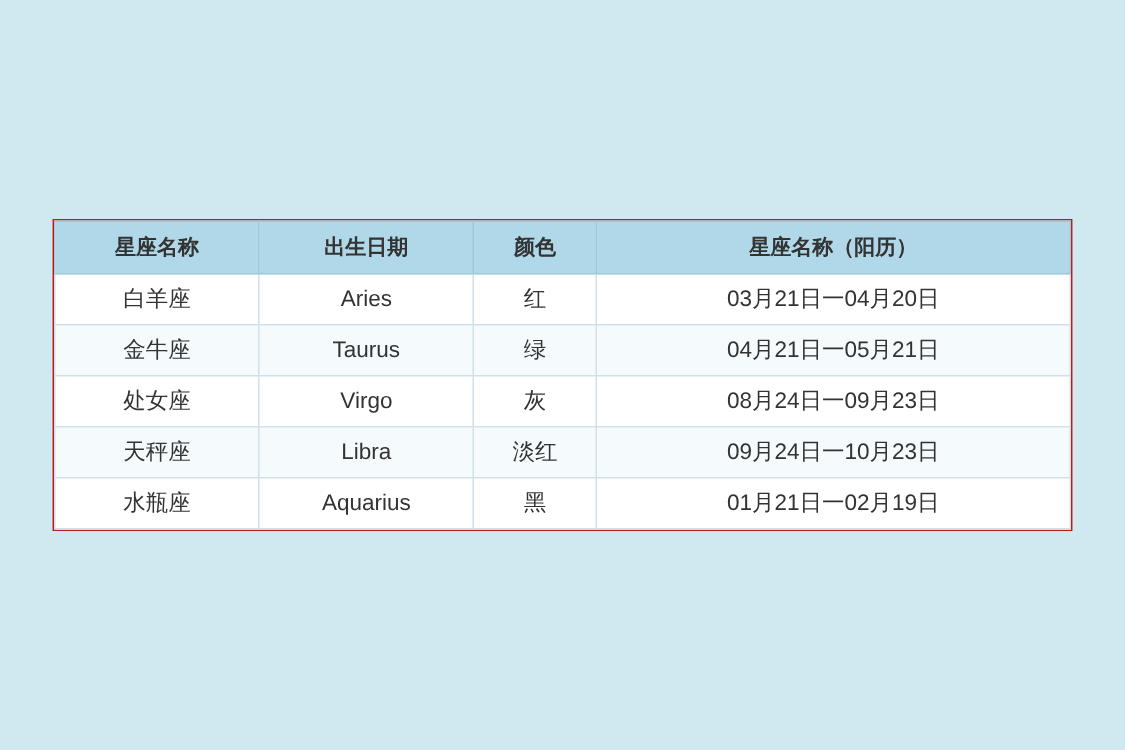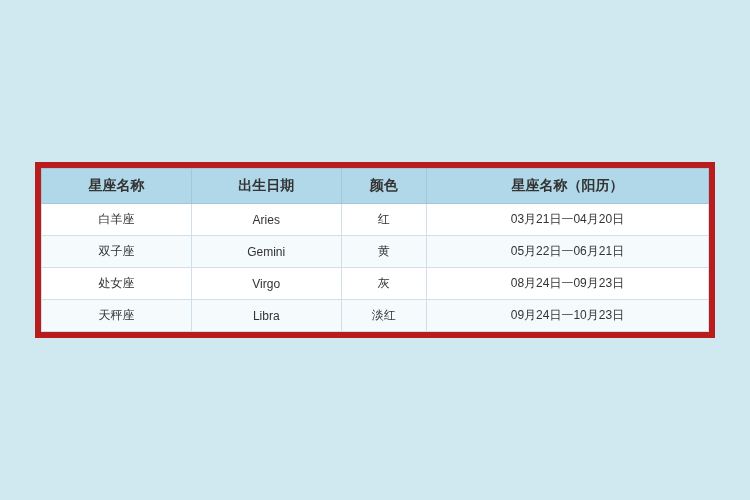--- a/index.html
+++ b/index.html
@@ -14,21 +14,21 @@
       background-color: #d0e8f0;
       display: flex;
       align-items: center;
       justify-content: center;
       font-family: "Microsoft YaHei", "SimHei", Arial, sans-serif;
       font-size: 14px;
     }
 
     .table-container {
       background-color: #ffffff;
-      border: 6px solid #b91c1c;
+      border: 1px solid #b91c1c;
       width: 680px;
     }
 
     table {
       width: 100%;
       border-collapse: collapse;
     }
 
     th {
       background-color: #b0d8e8;
@@ -38,21 +38,21 @@
       padding: 8px 4px;
       border: 1px solid #a0c8d8;
       font-size: 14px;
     }
 
     td {
       text-align: center;
       padding: 7px 4px;
       border: 1px solid #d0e0e8;
       color: #333333;
-      font-size: 12px;
+      font-size: 15px;
       background-color: #ffffff;
     }
 
     tr:nth-child(even) td {
       background-color: #f5fafc;
     }
   </style>
 </head>
 <body>
 
@@ -67,32 +67,38 @@
       </tr>
     </thead>
     <tbody id="table-body">
     <tr>
           <td>白羊座</td>
           <td>Aries</td>
           <td>红</td>
           <td>03月21日一04月20日</td>
         </tr>
         <tr>
-          <td>双子座</td>
-          <td>Gemini</td>
-          <td>黄</td>
-          <td>05月22日一06月21日</td>
+          <td>金牛座</td>
+          <td>Taurus</td>
+          <td>绿</td>
+          <td>04月21日一05月21日</td>
         </tr>
         <tr>
           <td>处女座</td>
           <td>Virgo</td>
           <td>灰</td>
           <td>08月24日一09月23日</td>
         </tr>
         <tr>
           <td>天秤座</td>
           <td>Libra</td>
           <td>淡红</td>
           <td>09月24日一10月23日</td>
         </tr>
+        <tr>
+          <td>水瓶座</td>
+          <td>Aquarius</td>
+          <td>黑</td>
+          <td>01月21日一02月19日</td>
+        </tr>
       </tbody>
   </table>
 </div>
 
 </body></html>

